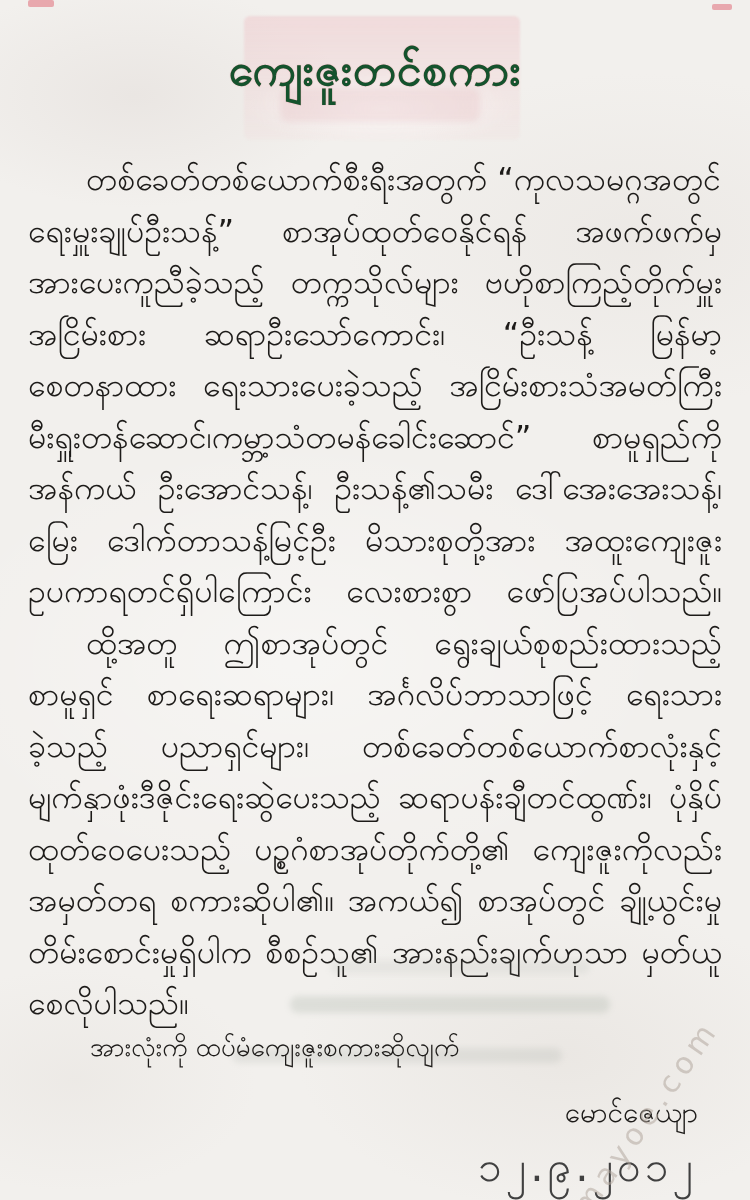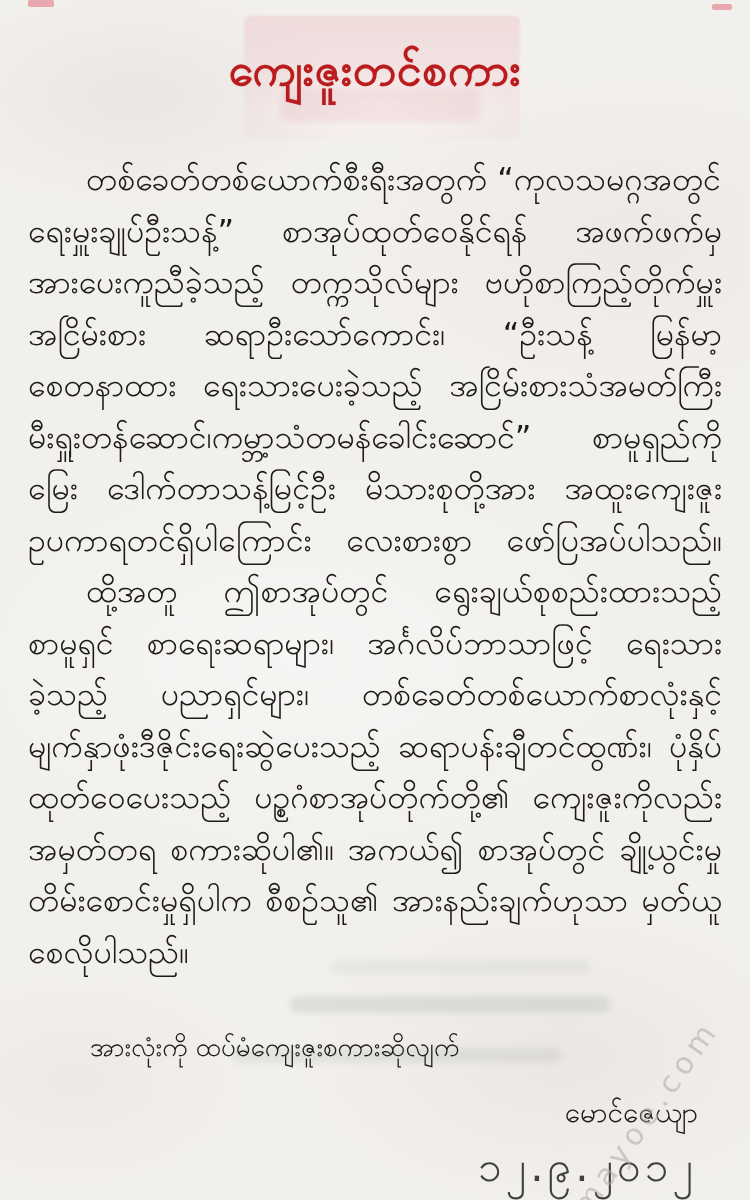--- a/index.html
+++ b/index.html
@@ -40,21 +40,21 @@
     filter: blur(1px);
   }
   .page-title {
     position: absolute;
     left: 0;
     right: 0;
     top: 42px;
     text-align: center;
     font-size: 44px;
     font-weight: bold;
-    color: #b91c1c;
+    color: #14532d;
     letter-spacing: 1px;
     text-shadow: 0 0 1px rgba(220,68,86,0.55);
   }
   
   .speck {
     position: absolute;
     background: rgba(224,110,122,0.55);
     border-radius: 2px;
   }
   .speck.left  { left: 28px;  top: 0;  width: 26px; height: 7px; }
@@ -143,20 +143,21 @@
 
 <div class="text-col">
 
   <div>
     <div class="line indent">တစ်ခေတ်တစ်ယောက်စီးရီးအတွက် “ကုလသမဂ္ဂအတွင်း</div>
     <div class="line">ရေးမှူးချုပ်ဦးသန့်” စာအုပ်ထုတ်ဝေနိုင်ရန် အဖက်ဖက်မှ</div>
     <div class="line">အားပေးကူညီခဲ့သည့် တက္ကသိုလ်များ ဗဟိုစာကြည့်တိုက်မှူး</div>
     <div class="line">အငြိမ်းစား ဆရာဦးသော်ကောင်း၊ “ဦးသန့် မြန်မာ့</div>
     <div class="line">စေတနာထား ရေးသားပေးခဲ့သည့် အငြိမ်းစားသံအမတ်ကြီး</div>
     <div class="line">မီးရှူးတန်ဆောင်၊ကမ္ဘာ့သံတမန်ခေါင်းဆောင်” စာမူရှည်ကို</div>
+    <div class="line">အန်ကယ် ဦးအောင်သန့်၊ ဦးသန့်၏သမီး ဒေါ်အေးအေးသန့်၊</div>
     <div class="line">မြေး ဒေါက်တာသန့်မြင့်ဦး မိသားစုတို့အား အထူးကျေးဇူး</div>
     <div class="line">ဥပကာရတင်ရှိပါကြောင်း လေးစားစွာ ဖော်ပြအပ်ပါသည်။</div>
   </div>
 
   <div>
     <div class="line indent">ထို့အတူ ဤစာအုပ်တွင် ရွေးချယ်စုစည်းထားသည့်</div>
     <div class="line">စာမူရှင် စာရေးဆရာများ၊ အင်္ဂလိပ်ဘာသာဖြင့် ရေးသား</div>
     <div class="line">ခဲ့သည့် ပညာရှင်များ၊ တစ်ခေတ်တစ်ယောက်စာလုံးနှင့်</div>
     <div class="line">မျက်နှာဖုံးဒီဇိုင်းရေးဆွဲပေးသည့် ဆရာပန်းချီတင်ထွဏ်း၊ ပုံနှိပ်</div>
     <div class="line">ထုတ်ဝေပေးသည့် ပဉ္စဂံစာအုပ်တိုက်တို့၏ ကျေးဇူးကိုလည်း</div>

